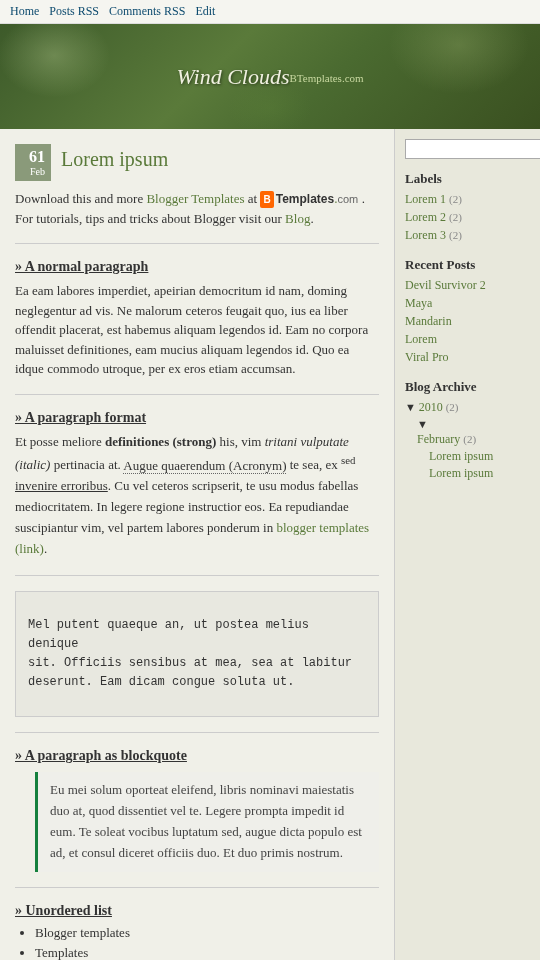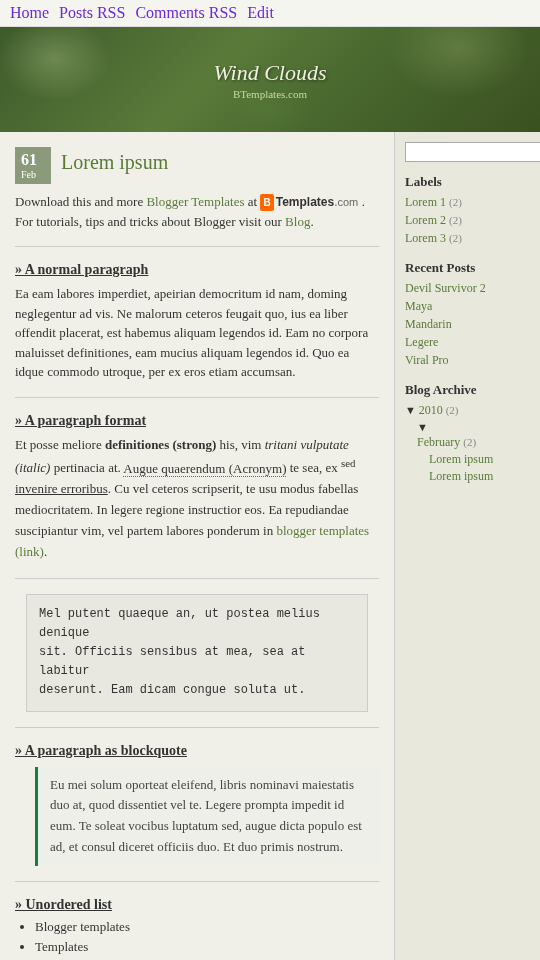--- a/index.html
+++ b/index.html
@@ -16,33 +16,33 @@
     .top-nav {
       background-color: #f5f5f0;
       border-bottom: 1px solid #ddd;
       padding: 4px 10px;
       display: flex;
       gap: 10px;
       align-items: center;
       font-size: 12px;
     }
     .top-nav a {
-      color: #6d28d9;
+      color: #0c4a6e;
       text-decoration: none;
-      font-size: 16px;
+      font-size: 12px;
     }
 
     
     .header-bg {
       background: linear-gradient(135deg, #3d5a2a 0%, #5a7a3a 40%, #4a6a30 60%, #3a5020 100%);
       height: 105px;
       position: relative;
       overflow: hidden;
       display: flex;
-      flex-direction: column;
+      flex-direction: row;
       align-items: center;
       justify-content: center;
     }
     .header-bg::before {
       content: '';
       position: absolute;
       top: 0; left: 0; right: 0; bottom: 0;
       background:
         radial-gradient(ellipse 80px 60px at 10% 30%, rgba(200,220,160,0.3) 0%, transparent 70%),
         radial-gradient(ellipse 100px 70px at 85% 20%, rgba(180,200,130,0.25) 0%, transparent 70%),
@@ -164,21 +164,21 @@
     .post-header {
       display: flex;
       align-items: flex-start;
       gap: 10px;
       margin-bottom: 8px;
     }
 
     .post-date-box {
       background: #8a9a7a;
       color: white;
-      text-align: left;
+      text-align: right;
       padding: 4px 6px;
       font-size: 11px;
       min-width: 36px;
       flex-shrink: 0;
     }
     .post-date-box .month { font-size: 10px; display: block; }
     .post-date-box .day { font-size: 16px; font-weight: bold; display: block; }
 
     .post-title {
       font-size: 20px;
@@ -246,25 +246,25 @@
       border-bottom: 1px dotted #666;
       cursor: help;
       text-align: right;
     }
     .paragraph-format .strikethrough { text-decoration: line-through; }
     .paragraph-format .inserted { text-decoration: underline; }
 
     .code-block {
       background: #e8e8e0;
       border: 1px solid #ccc;
-      padding: 10px 12px;
+      padding: 24px 12px;
       font-family: 'Courier New', monospace;
       font-size: 12px;
       line-height: 1.6;
-      margin: 8px 11px;
+      margin: 8px 0;
       white-space: pre-wrap;
     }
 
     .blockquote-wrapper {
       border-left: 3px solid #15803d;
       margin: 8px 0 8px 20px;
       padding: 8px 12px;
       background: #efefea;
       font-size: 13px;
       line-height: 1.6;
@@ -407,21 +407,21 @@
           </li>
         </ul>
       </div>
 
       <div class="sidebar-section">
         <h3>Recent Posts</h3>
         <ul>
           <li><a>Devil Survivor 2</a></li>
           <li><a>Maya</a></li>
           <li><a>Mandarin</a></li>
-          <li><a>Legere</a></li>
+          <li><a>Lorem</a></li>
           <li><a>Viral Pro</a></li>
         </ul>
       </div>
 
       <div class="sidebar-section">
         <h3>Blog Archive</h3>
         <div class="archive-item">
           <span class="archive-toggle">▼ </span>
           <a>
             <span>2010</span>

